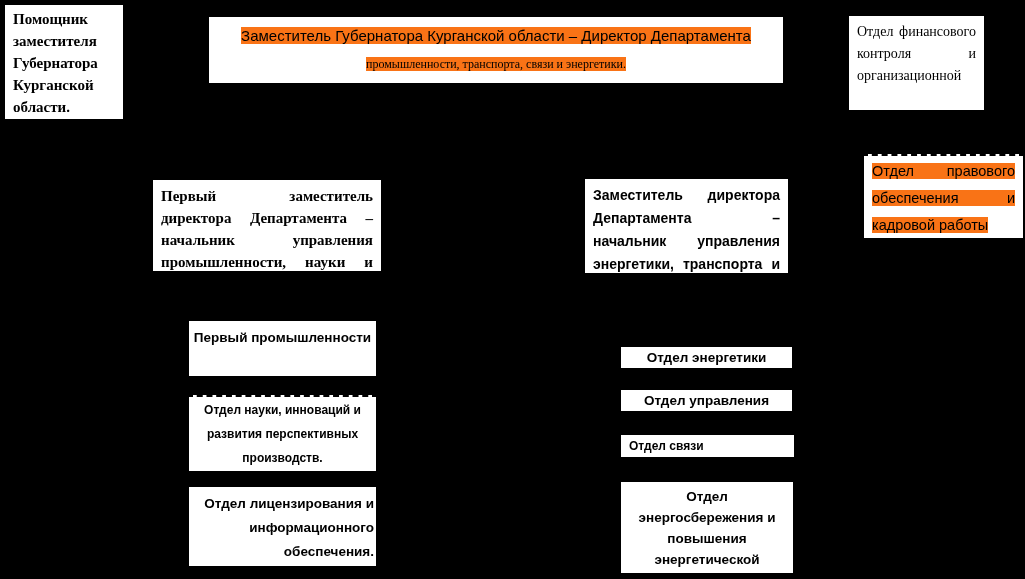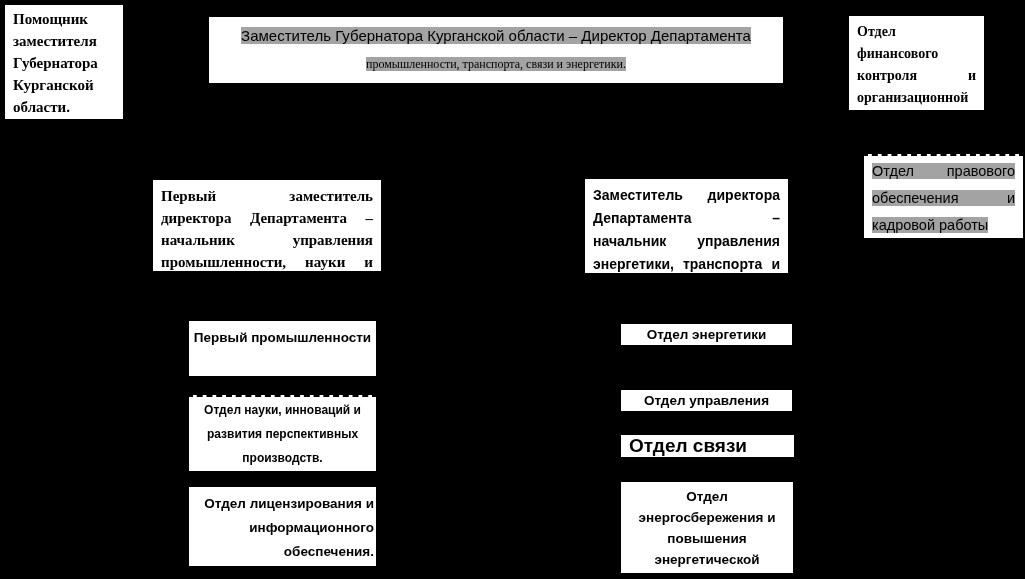--- a/index.html
+++ b/index.html
@@ -11,39 +11,39 @@
     font-family:"Liberation Sans",sans-serif;
   }
   .box{
     position:absolute;
     background:#fff;
     border:2px solid #000;
     box-sizing:border-box;
     color:#000;
     overflow:hidden;
   }
-  .hl{background:#a3a3a3;}
+  .hl{background:#f97316;}
   
   .b-assistant{
     left:3px;top:3px;width:122px;height:118px;
     font-family:"Liberation Serif",serif;font-weight:bold;
     font-size:15px;line-height:22px;
     padding:3px 4px 0 8px;text-align:left;
   }
   
   .b-director{
     left:207px;top:15px;width:578px;height:70px;
     text-align:center;padding-top:6px;
   }
   .b-director .l1{font-size:15px;line-height:26px;}
   .b-director .l2{font-family:Liberation Serif, serif;font-size:12px;line-height:30px;}
   
   .b-finance{
     left:847px;top:14px;width:139px;height:98px;
-    font-family:"Liberation Serif",serif;font-weight:bold;
+    font-family:"Liberation Serif",serif;font-weight:normal;
     font-size:14px;line-height:22px;
     padding:5px 8px 0 8px;text-align:justify;
   }
   
   .b-legal{
     left:862px;top:154px;width:163px;height:86px;
     border-top:2px dashed #000;
     font-size:14.5px;line-height:27px;
     padding:2px 8px 0 8px;text-align:justify;
   }
@@ -78,32 +78,32 @@
     font-weight:bold;font-size:12px;line-height:24px;
     padding:1px 2px 0 2px;text-align:center;
   }
   .b-licensing{
     left:187px;top:485px;width:191px;height:83px;
     font-weight:bold;font-size:13.5px;line-height:24px;
     padding:5px 2px 0 2px;text-align:right;
   }
   
   .b-energy{
-    left:619px;top:322px;width:175px;height:25px;
+    left:619px;top:345px;width:175px;height:25px;
     font-weight:bold;font-size:13.5px;line-height:21px;
     text-align:center;
   }
   .b-transport{
     left:619px;top:388px;width:175px;height:25px;
     font-weight:bold;font-size:13.5px;line-height:21px;
     text-align:center;
   }
   .b-comms{
     left:619px;top:433px;width:177px;height:26px;
-    font-weight:bold;font-size:19px;line-height:22px;
+    font-weight:bold;font-size:12px;line-height:22px;
     text-align:left;padding-left:8px;
   }
   .b-energy-saving{
     left:619px;top:480px;width:176px;height:95px;
     font-weight:bold;font-size:13.5px;line-height:21px;
     padding:4px 2px 0 2px;text-align:center;
   }
 </style>
 </head>
 <body>

